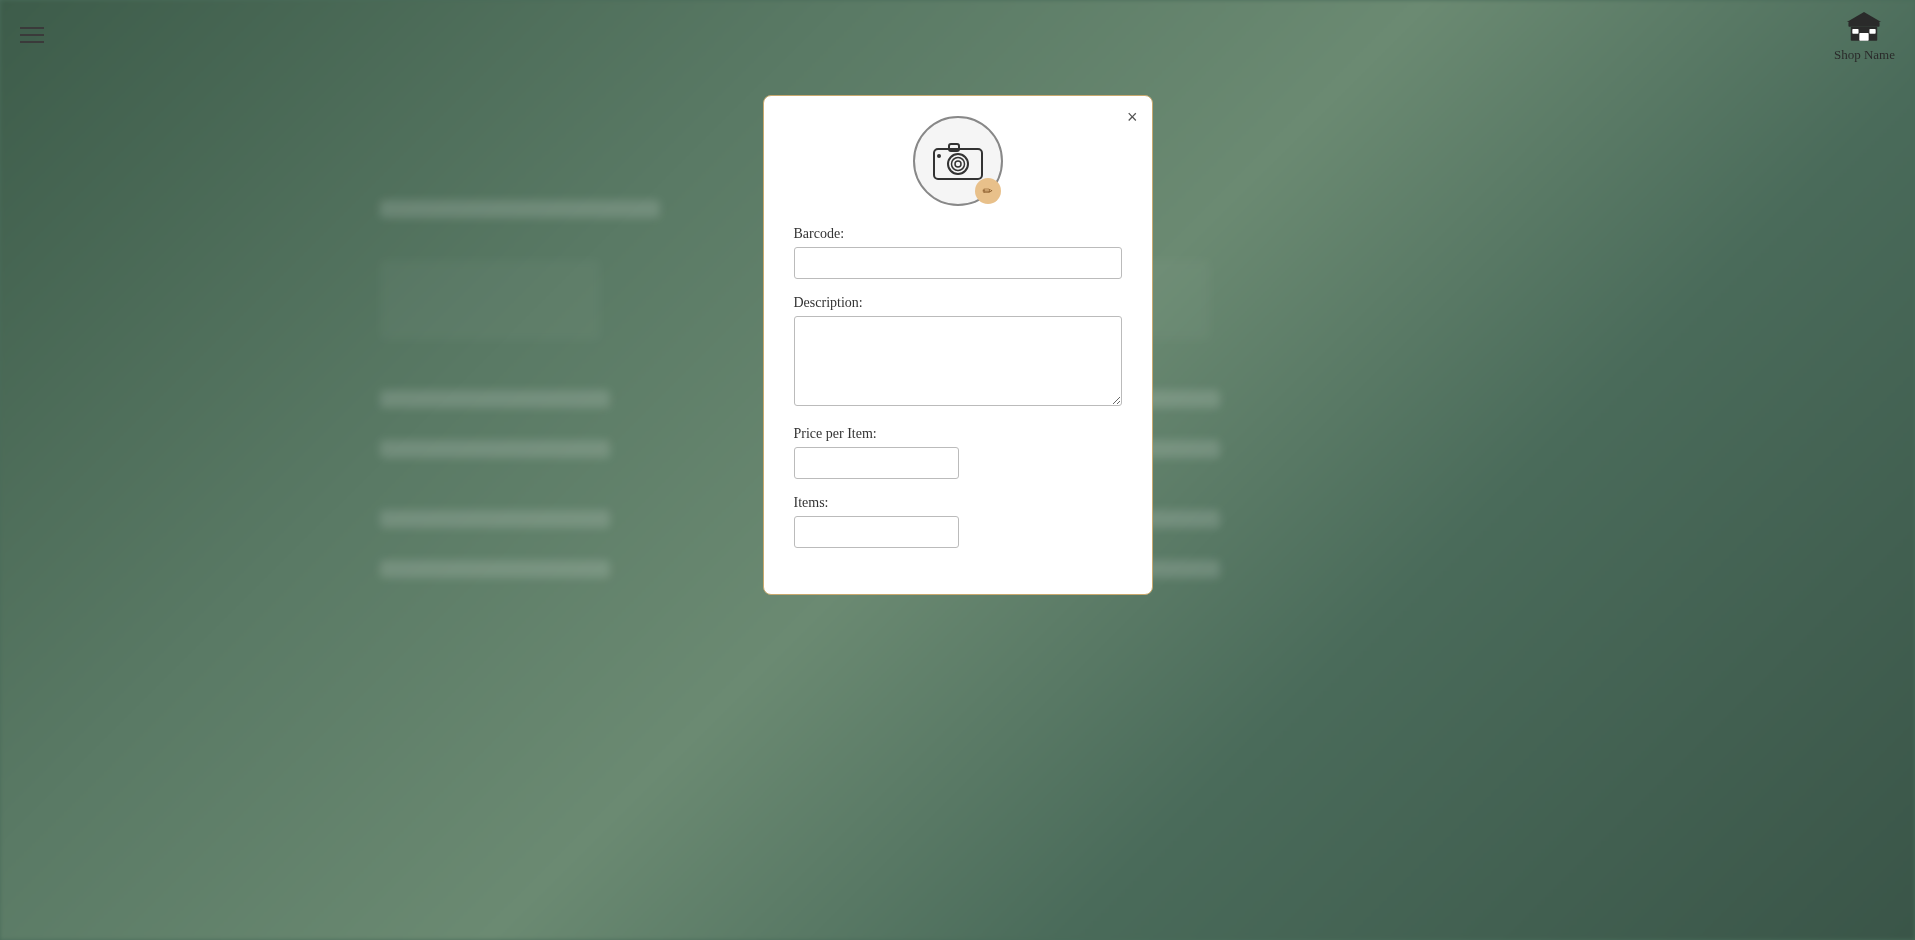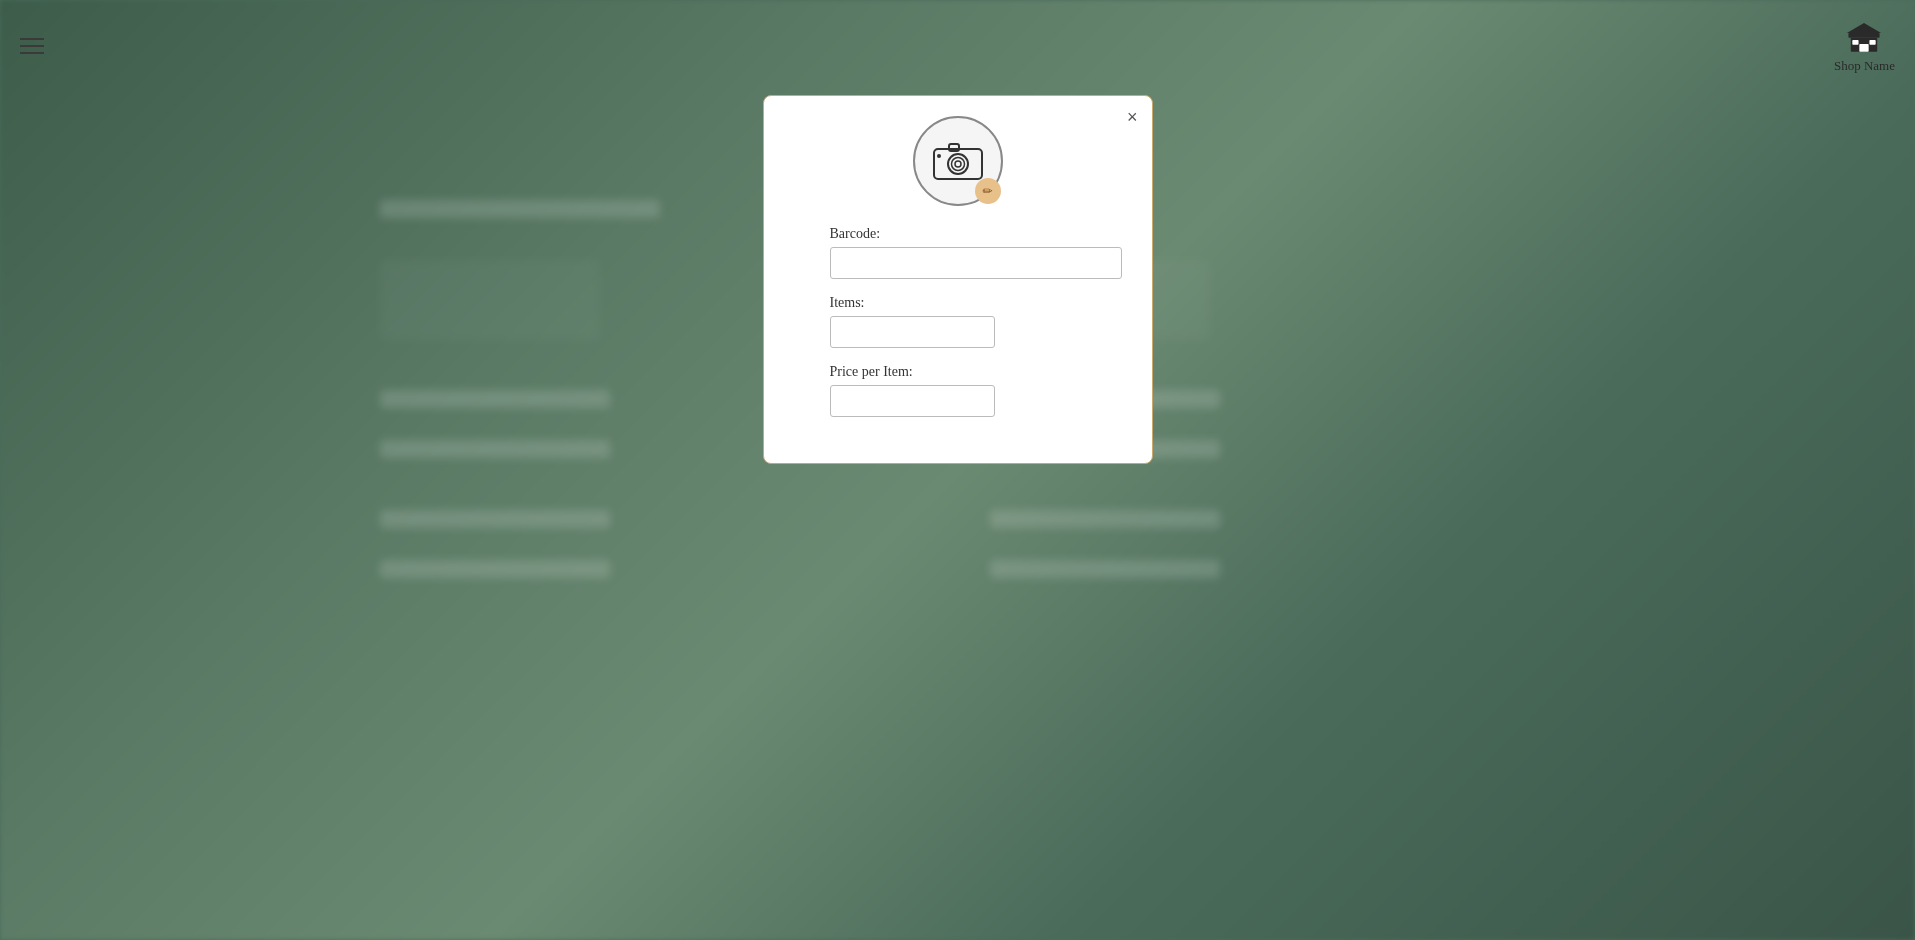--- a/index.html
+++ b/index.html
@@ -26,21 +26,21 @@
     .bg-blur-item {
       position: absolute;
       background: rgba(255,255,255,0.15);
       border-radius: 4px;
       filter: blur(4px);
     }
 
     
     .header {
       position: absolute;
-      top: 16px;
+      top: 5px;
       left: 0;
       right: 0;
       height: 60px;
       z-index: 10;
       display: flex;
       align-items: center;
       justify-content: space-between;
       padding: 0 20px;
     }
 
@@ -143,21 +143,20 @@
       display: flex;
       align-items: center;
       justify-content: center;
       font-size: 13px;
       cursor: pointer;
     }
 
     
     .form-group {
       margin-bottom: 16px;
-      margin-left: 36px;
     }
 
     .form-label {
       display: block;
       font-size: 14px;
       color: #333;
       margin-bottom: 5px;
       font-family: Georgia, serif;
     }
 
@@ -265,26 +264,30 @@
         </div>
       </div>
     </div>
 
     <div class="form-group">
       <label class="form-label">Barcode:</label>
       <input type="text" class="form-input" value="" style="">
     </div>
 
 
-
+    <div class="form-group">
+      <label class="form-label">Description:</label>
+      <textarea class="form-textarea" style=""></textarea>
+    </div>
+
+
+    <div class="form-group">
+      <label class="form-label">Price per Item:</label>
+      <input type="text" class="form-input-sm" value="" style="">
+    </div>
 
     <div class="form-group">
       <label class="form-label">Items:</label>
       <input type="text" class="form-input-sm" value="" style="">
     </div>
 
-    <div class="form-group">
-      <label class="form-label">Price per Item:</label>
-      <input type="text" class="form-input-sm" value="" style="">
-    </div>
-
   </div>
 </div>
 
 </body></html>

